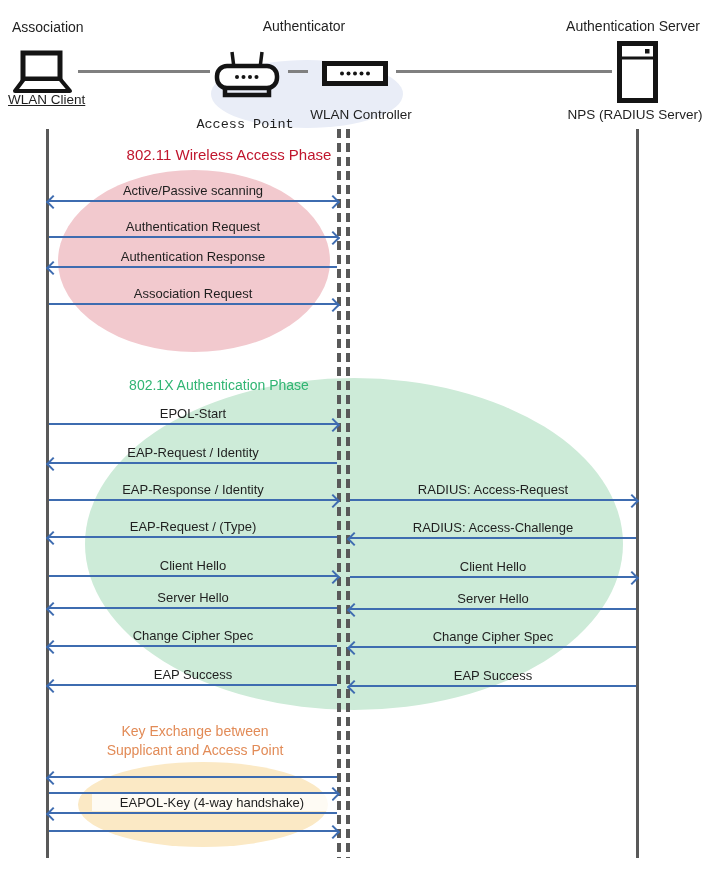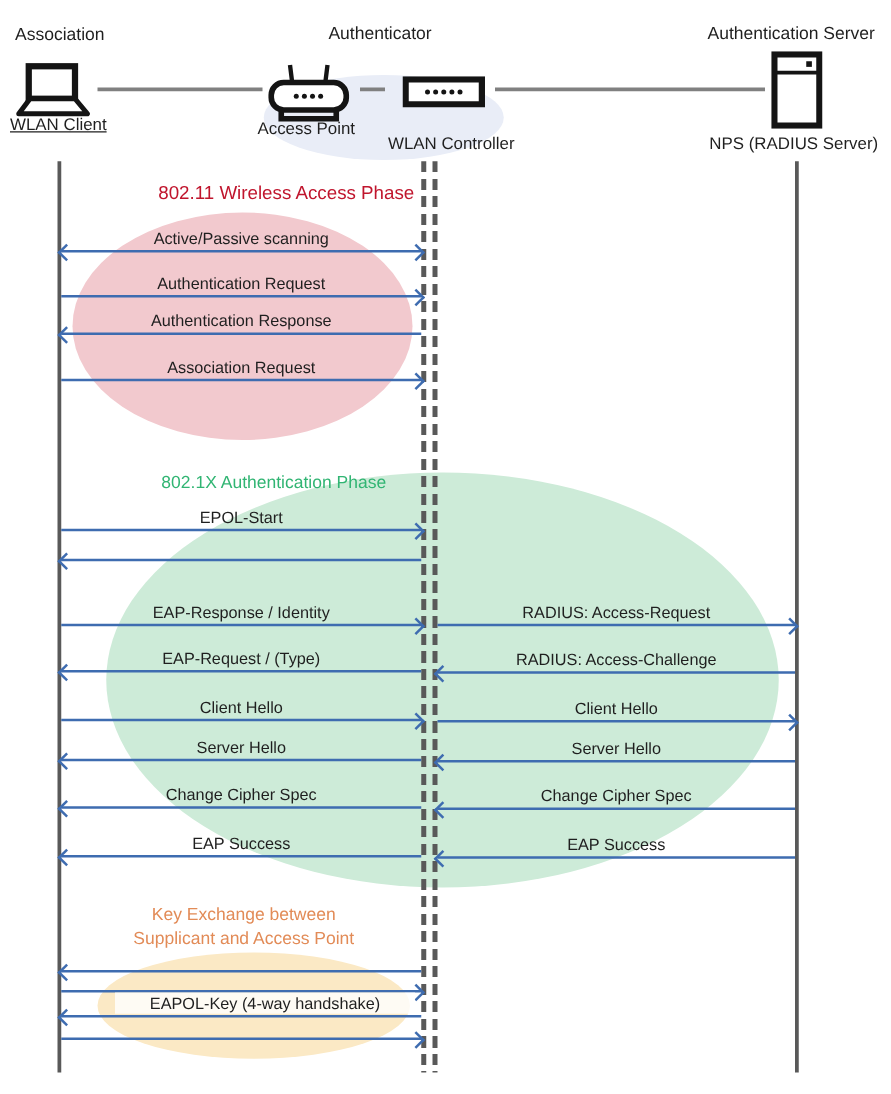--- a/index.html
+++ b/index.html
@@ -88,21 +88,21 @@
   </div>
   <div class="icon" style="left:617px;top:41px;">
     <svg width="41" height="62" viewBox="0 0 41 62">
       <rect x="2.5" y="2.5" width="36" height="57" fill="#ffffff" stroke="#141414" stroke-width="5"></rect>
       <line x1="3" y1="17" x2="38" y2="17" stroke="#141414" stroke-width="3"></line>
       <rect x="28" y="8" width="4.5" height="4.5" fill="#141414"></rect>
     </svg>
   </div>
 
   <div class="devlbl" style="left:8px;top:92px;text-decoration:underline;">WLAN Client</div>
-  <div class="devlbl centered" style="left:195px;top:95px;width:100px;">Access Point</div>
+  <div class="devlbl centered" style="left:195px;top:117px;width:100px;font-family:Liberation Mono, monospace;">Access Point</div>
   <div class="devlbl centered" style="left:303px;top:107px;width:116px;">WLAN Controller</div>
   <div class="devlbl centered" style="left:553px;top:107px;width:164px;">NPS (RADIUS Server)</div>
 
   <div class="lifeline solid" style="left:46px;"></div>
   <div class="lifeline dashed" style="left:337px;"></div>
   <div class="lifeline dashed" style="left:346px;"></div>
   <div class="lifeline solid" style="left:636px;"></div>
 
   <div class="phase-title pt1" style="left:49px;top:146px;width:288px;">802.11 Wireless Access Phase</div>
 
@@ -123,20 +123,21 @@
     <div class="arrow right"></div>
   </div>
 
   <div class="phase-title pt2" style="left:49px;top:377px;width:340px;">802.1X Authentication Phase</div>
 
   <div class="msg span-l" style="top:406px">
     <div class="lbl">EPOL-Start</div>
     <div class="arrow right"></div>
   </div>
   <div class="msg span-l" style="top:445px">
+    <div class="lbl">EAP-Request / Identity</div>
     <div class="arrow left"></div>
   </div>
   <div class="msg span-l" style="top:482px">
     <div class="lbl">EAP-Response / Identity</div>
     <div class="arrow right"></div>
   </div>
   <div class="msg span-l" style="top:519px">
     <div class="lbl">EAP-Request / (Type)</div>
     <div class="arrow left"></div>
   </div>

